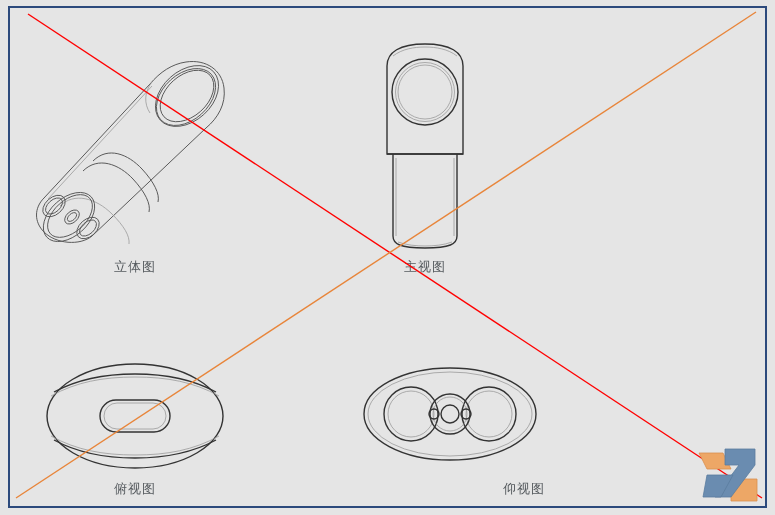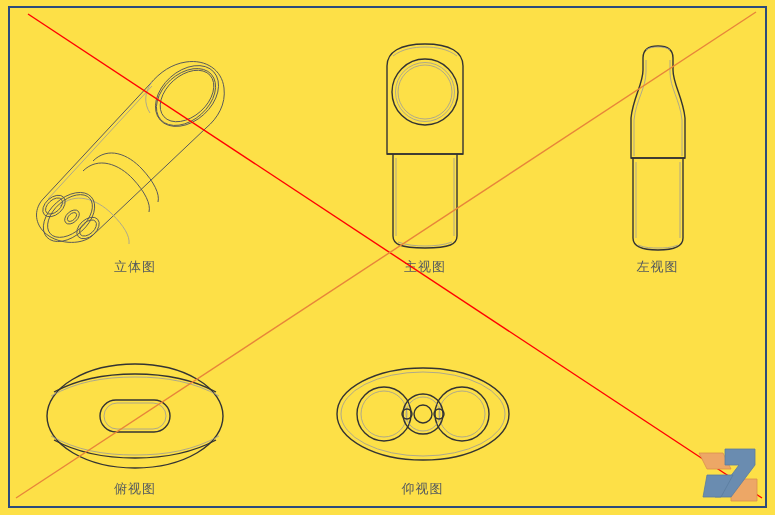--- a/index.html
+++ b/index.html
@@ -5,21 +5,21 @@
   html,body{margin:0;padding:0;}
   body{
     width:775px;height:515px;
     background:#ffffff;
     font-family:"DejaVu Sans","Liberation Sans",sans-serif;
     overflow:hidden;
   }
   #page{
     position:relative;
     width:775px;height:515px;
-    background:#fde047;
+    background:#e5e5e5;
     box-sizing:border-box;
   }
   
   .frame{
     position:absolute;
     left:8px;top:6px;
     width:759px;height:502px;
     border:2px solid #2c4a7c;
     box-sizing:border-box;
     pointer-events:none;
@@ -46,21 +46,21 @@
     color:#555a5e;
     letter-spacing:1px;
     line-height:18px;
     white-space:nowrap;
   }
   
   #view-perspective{left:10px;  top:16px; width:230px;height:252px;}
   #view-front      {left:300px; top:16px; width:230px;height:252px;}
   #view-left       {left:540px; top:16px; width:215px;height:252px;}
   #view-top        {left:10px;  top:330px;width:230px;height:160px;text-align:right;}
-  #view-bottom     {left:290px; top:330px;width:245px;height:160px;}
+  #view-bottom     {left:290px; top:330px;width:245px;height:160px;align-items:flex-end;}
 
   
   .art path,.art ellipse,.art circle,.art line,.art rect,.art polyline{
     fill:none;
     stroke:#5a5a5a;
     stroke-width:1;
     vector-effect:non-scaling-stroke;
   }
   .art .dark{stroke:#333;stroke-width:1.4;}
   .art .faint{stroke:#9b9b9b;stroke-width:0.8;}
@@ -178,51 +178,20 @@
         <path class="dark" d="M 27,118 L 103,118"></path>
 
         <path class="faint" d="M 38,206 C 46,209 56,210 65,210 C 74,210 84,209 92,206"></path>
 
         <path class="faint" d="M 36,122 L 36,200"></path>
         <path class="faint" d="M 94,122 L 94,200"></path>
       </svg>
       <div class="view-label">主视图</div>
     </div>
 
-    <div class="view" id="view-left">
-      <svg class="art" width="110" height="218" viewBox="0 0 110 218">
-
-        <path class="dark" d="M 40,22
-                 C 40,13 46,10 55,10
-                 C 64,10 70,13 70,22
-                 L 70,34
-                 C 70,48 80,62 82,82
-                 L 82,122
-                 L 28,122
-                 L 28,82
-                 C 30,62 40,48 40,34 Z"></path>
-
-        <path class="faint" d="M 43,24 L 43,36 C 43,52 33,64 31,84 L 31,120"></path>
-        <path class="faint" d="M 67,24 L 67,36 C 67,52 77,64 79,84 L 79,120"></path>
-
-        <path class="faint" d="M 43,14 C 47,11 52,11 55,11 C 58,11 63,11 67,14"></path>
-
-        <path class="dark" d="M 28,122 L 82,122"></path>
-
-        <path class="dark" d="M 30,122
-                 L 30,202
-                 C 30,210 38,214 55,214
-                 C 72,214 80,210 80,202
-                 L 80,122"></path>
-        <path class="faint" d="M 35,209 C 42,212 49,212 55,212 C 61,212 68,212 75,209"></path>
-        <path class="faint" d="M 33,126 L 33,202"></path>
-        <path class="faint" d="M 77,126 L 77,202"></path>
-      </svg>
-      <div class="view-label">左视图</div>
-    </div>
 
     <div class="view" id="view-top">
       <svg class="art" width="190" height="120" viewBox="0 0 190 120">
         <ellipse class="dark" cx="95" cy="60" rx="88" ry="52"></ellipse>
 
         <path class="dark" d="M 14,36 C 38,23 64,18 95,18 C 126,18 152,23 176,36"></path>
         <path class="faint" d="M 11,40 C 36,26 63,21 95,21 C 127,21 154,26 179,40"></path>
 
         <path class="dark" d="M 14,84 C 38,97 64,102 95,102 C 126,102 152,97 176,84"></path>
         <path class="faint" d="M 11,80 C 36,94 63,99 95,99 C 127,99 154,94 179,80"></path>

